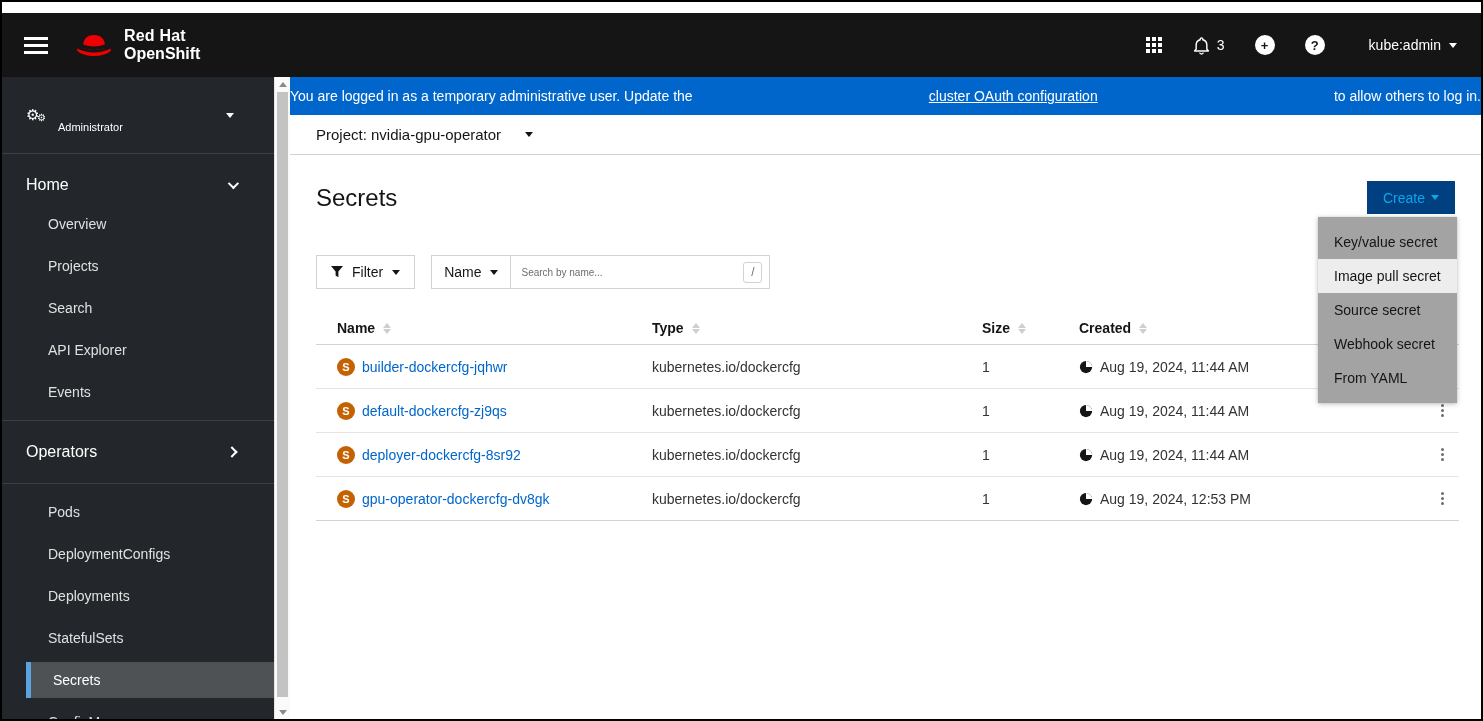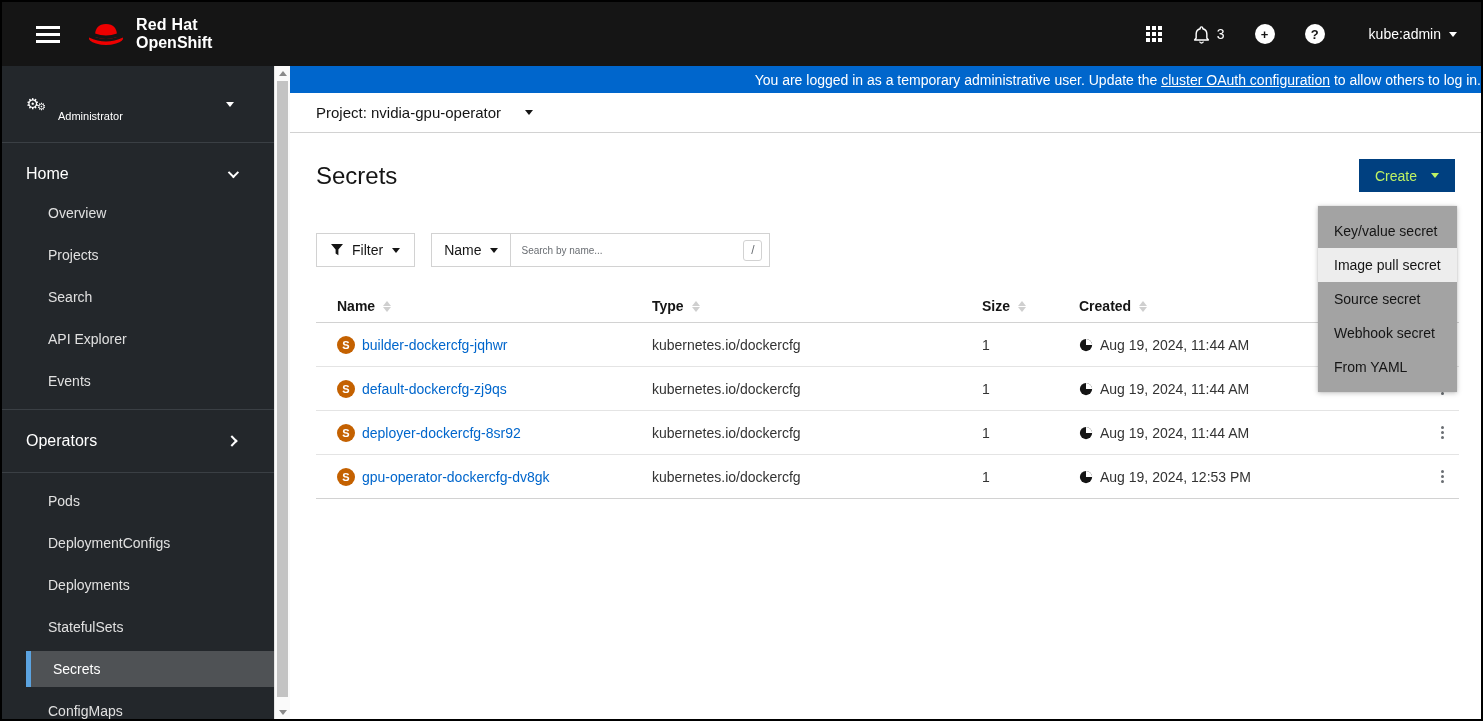--- a/index.html
+++ b/index.html
@@ -1,20 +1,20 @@
 <!DOCTYPE html>
 <html><head>
 <meta charset="utf-8">
 <style>
   * { margin:0; padding:0; box-sizing:border-box; }
   html,body { width:1483px; height:721px; font-family:"Liberation Sans", sans-serif; }
   .window { width:1483px; height:721px; border:2px solid #000; display:flex; flex-direction:column; background:#fff; overflow:hidden; }
 
   
-  .masthead { height:64px; background:#151515; display:flex; align-items:center; padding:0 24px 0 34px; flex:0 0 auto; }
+  .masthead { height:64px; background:#151515; display:flex; align-items:center; padding:0 24px 0 22px; flex:0 0 auto;margin-top:11px; }
   .hamburger { width:24px; height:17px; display:flex; flex-direction:column; justify-content:space-between; cursor:pointer; }
   .hamburger span { height:3px; background:#fff; }
   .brand { display:flex; align-items:center; margin-left:26px; gap:10px; }
   .brand-text { color:#fff; font-size:16px; line-height:18px; }
   .brand-text .l1 { font-weight:700; letter-spacing:.2px; }
   .brand-text .l2 { font-weight:700; }
   .mast-right { margin-left:auto; display:flex; align-items:center; gap:30px; }
   .grid-icon { display:grid; grid-template-columns:repeat(3,4px); grid-template-rows:repeat(3,4px); gap:2px; }
   .grid-icon i { background:#fff; }
   .bell-wrap { display:flex; align-items:center; gap:6px; color:#fff; font-size:14px; }
@@ -43,27 +43,27 @@
   
   .nav-scroll { width:16px; background:#fafafa; position:relative; flex:0 0 auto; border-left:1px solid #e5e5e5; }
   .sc-up, .sc-down { position:absolute; left:0; width:100%; height:14px; display:flex; align-items:center; justify-content:center; }
   .sc-up { top:0; } .sc-down { bottom:0; }
   .tri-up { width:0; height:0; border-left:4px solid transparent; border-right:4px solid transparent; border-bottom:5px solid #8a8a8a; }
   .tri-down { width:0; height:0; border-left:4px solid transparent; border-right:4px solid transparent; border-top:5px solid #8a8a8a; }
   .sc-thumb { position:absolute; top:15px; bottom:22px; left:2px; right:2px; background:#c3c3c3; }
 
   
   .content { flex:1; background:#fff; position:relative; min-width:0; }
-  .banner { height:27px; background:#0066cc; color:#fff; font-size:14px; display:flex; align-items:center; justify-content:flex-end; white-space:pre; }
+  .banner { height:38px; background:#0066cc; color:#fff; font-size:14px; display:flex; align-items:center; justify-content:space-between; white-space:pre; }
   .banner a { color:#fff; text-decoration:underline; cursor:pointer; }
   .project-bar { height:40px; display:flex; align-items:center; padding:0 26px; border-bottom:1px solid #d2d2d2; font-size:15px; color:#151515; }
   .project-caret { margin-left:24px; color:#151515; }
   .page-head { display:flex; align-items:flex-start; justify-content:space-between; padding:26px 26px 0 26px; }
   .page-title { font-size:24px; font-weight:400; color:#151515; line-height:33px; }
-  .create-btn { height:33px; background:#004080; color:#bef264; font-size:14px; border:none; display:flex; align-items:center; gap:14px; padding:0 16px; cursor:pointer; }
+  .create-btn { height:33px; background:#004080; color:#0ea5e9; font-size:14px; border:none; display:flex; align-items:center; gap:6px; padding:0 16px; cursor:pointer; }
 
   
   .create-menu { position:absolute; top:140px; right:24px; width:139px; background:#a3a3a3; box-shadow:0 1px 5px rgba(0,0,0,0.25), 0 0 1px rgba(0,0,0,0.15); padding:8px 0; z-index:30; }
   .create-menu .mi { padding:9px 16px; font-size:14px; color:#151515; cursor:pointer; white-space:nowrap; }
   .create-menu .mi.highlighted { background:#ededed; }
 
   
   .toolbar { display:flex; gap:16px; margin:41px 26px 0 26px; }
   .filter-btn { height:34px; border:1px solid #d2d2d2; background:#fff; display:flex; align-items:center; gap:9px; padding:0 14px; font-size:14px; color:#151515; cursor:pointer; }
   .search-group { height:34px; border:1px solid #d2d2d2; display:flex; align-items:stretch; }

